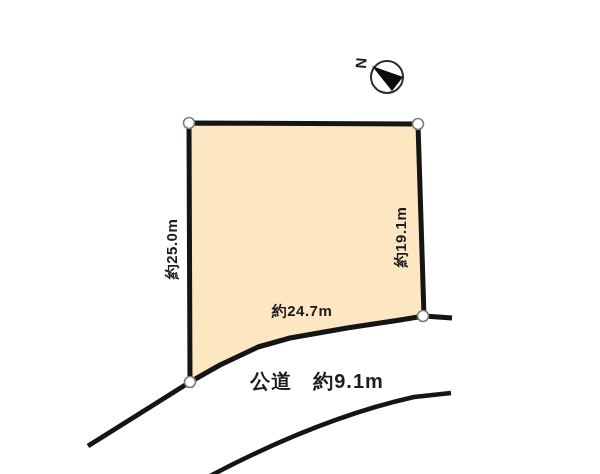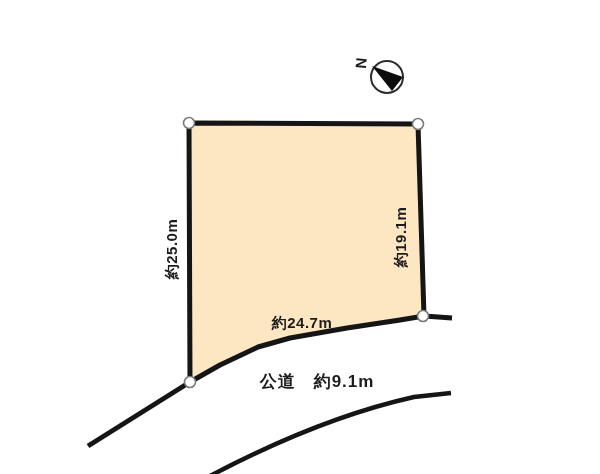--- a/index.html
+++ b/index.html
@@ -59,21 +59,21 @@
     font-weight: 700;
     font-size: 15px;
     color: #1c1c1c;
     white-space: nowrap;
     letter-spacing: 0.5px;
   }
   .lbl.vertical {
     transform: translate(-50%, -50%) rotate(-90deg);
   }
   .lbl.road {
-    font-size: 17px;
+    font-size: 20px;
     letter-spacing: 1px;
   }
 </style>
 </head>
 <body>
 
 <div class="stage">
 
   <svg class="diagram" width="600" height="474" viewBox="0 0 600 474">
 
@@ -95,17 +95,17 @@
       <polygon class="compass-needle" points="372,66 403,77 392,91"></polygon>
       <text class="compass-n" x="361" y="68" text-anchor="middle" transform="rotate(95 361 63)">N</text>
     </g>
   </svg>
 
 
   <div class="lbl vertical" style="left:172px; top:249px;">約25.0m</div>
 
   <div class="lbl vertical" style="left:401px; top:237px;">約19.1m</div>
 
-  <div class="lbl" style="left:302px; top:311px;margin-top:12px;">約24.7m</div>
+  <div class="lbl" style="left:302px; top:311px;">約24.7m</div>
 
   <div class="lbl road" style="left:317px; top:381px;">公道　約9.1m</div>
 
 </div>
 
 </body></html>

